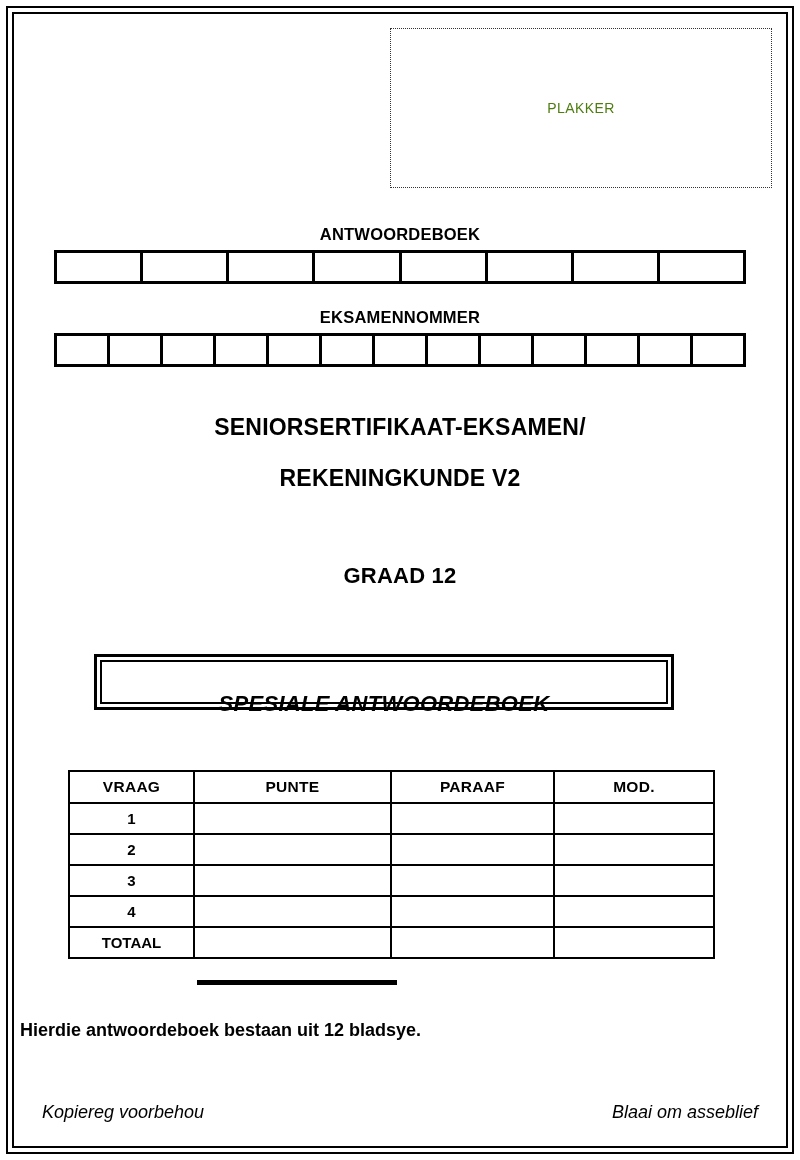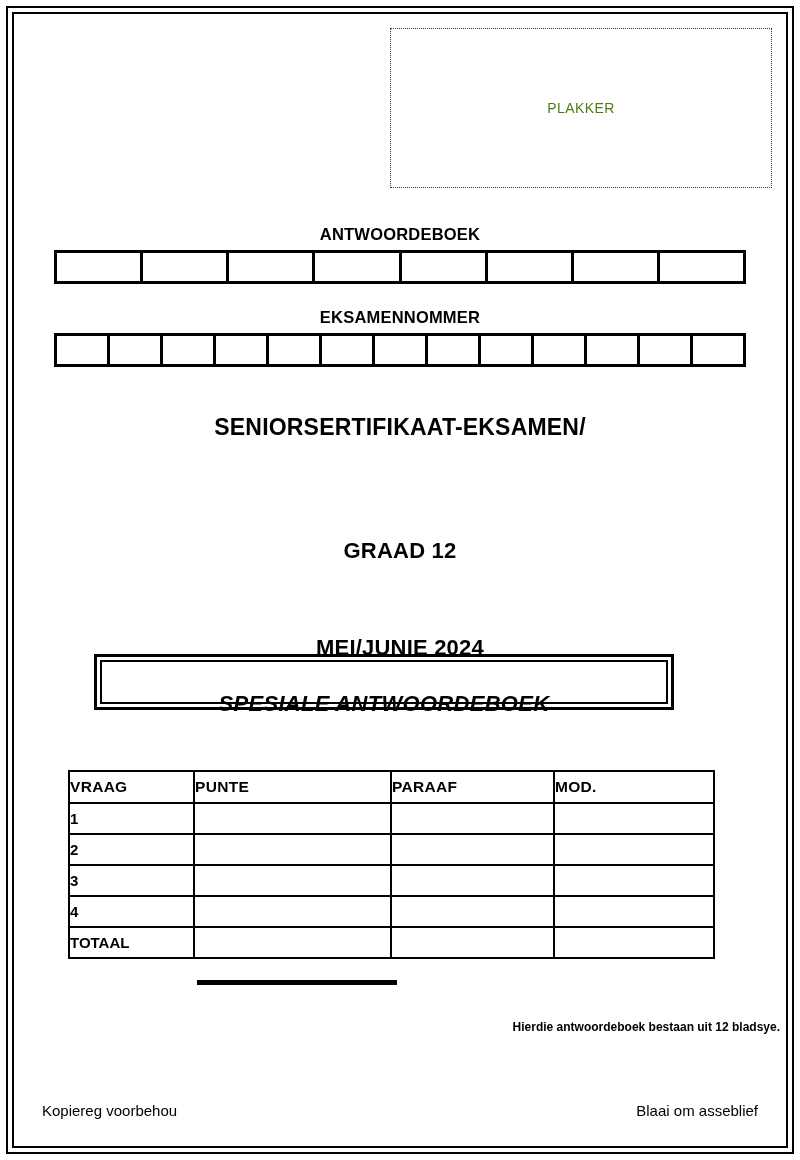--- a/index.html
+++ b/index.html
@@ -152,21 +152,21 @@
   table.marks {
     width: 100%;
     border-collapse: collapse;
     table-layout: fixed;
     background: #ffffff;
   }
   table.marks th,
   table.marks td {
     border: 2px solid #000000;
     height: 31px;
-    text-align: left;
+    text-align: center;
     vertical-align: middle;
     font-size: 15px;
     font-weight: bold;
     padding: 0;
   }
   table.marks th { height: 32px; font-size: 15.5px; letter-spacing: 0.3px; }
   .col-vraag  { width: 125px; }
   .col-punte  { width: 197px; }
   .col-paraaf { width: 163px; }
   .col-mod    { width: 160px; }
@@ -183,37 +183,38 @@
     height: 5px;
     background: #000000;
   }
 
   
   .page-count {
     position: absolute;
     left: 0;
     top: 1000px;
     width: 100%;
-    text-align: right;
-    font-weight: bold;
-    font-size: 12px;
+    text-align: left;
+    font-weight: bold;
+    font-size: 18px;
   }
 
   
   .footer {
     position: absolute;
     left: 22px;
     right: 22px;
     top: 1082px;
     display: flex;
     justify-content: space-between;
     align-items: baseline;
   }
   .footer-text {
-    font-size: 15px;
+    font-style: italic;
+    font-size: 18px;
   }
 </style>
 </head>
 <body>
 
 <div class="page">
 
   <div class="page-border-outer"></div>
   <div class="page-border-inner"></div>
 
@@ -252,24 +253,24 @@
           <div class="cell"></div>
           <div class="cell"></div>
           <div class="cell"></div>
           <div class="cell"></div>
         </div>
     </div>
 
     <div class="titles">
       <div class="title-line">SENIORSERTIFIKAAT-EKSAMEN/</div>
       <div class="title-block-gap"></div>
+      <div class="title-line">REKENINGKUNDE V2</div>
       <div class="title-block-gap"></div>
       <div class="title-line title-small">GRAAD 12</div>
       <div class="title-block-gap"></div>
-      <div class="title-line title-small">MEI/JUNIE 2024</div>
     </div>
 
     <div class="banner-outer">
       <div class="banner-inner">
         <span class="banner-text">SPESIALE ANTWOORDEBOEK</span>
       </div>
     </div>
 
     <div class="marks-wrap">
       <table class="marks">

